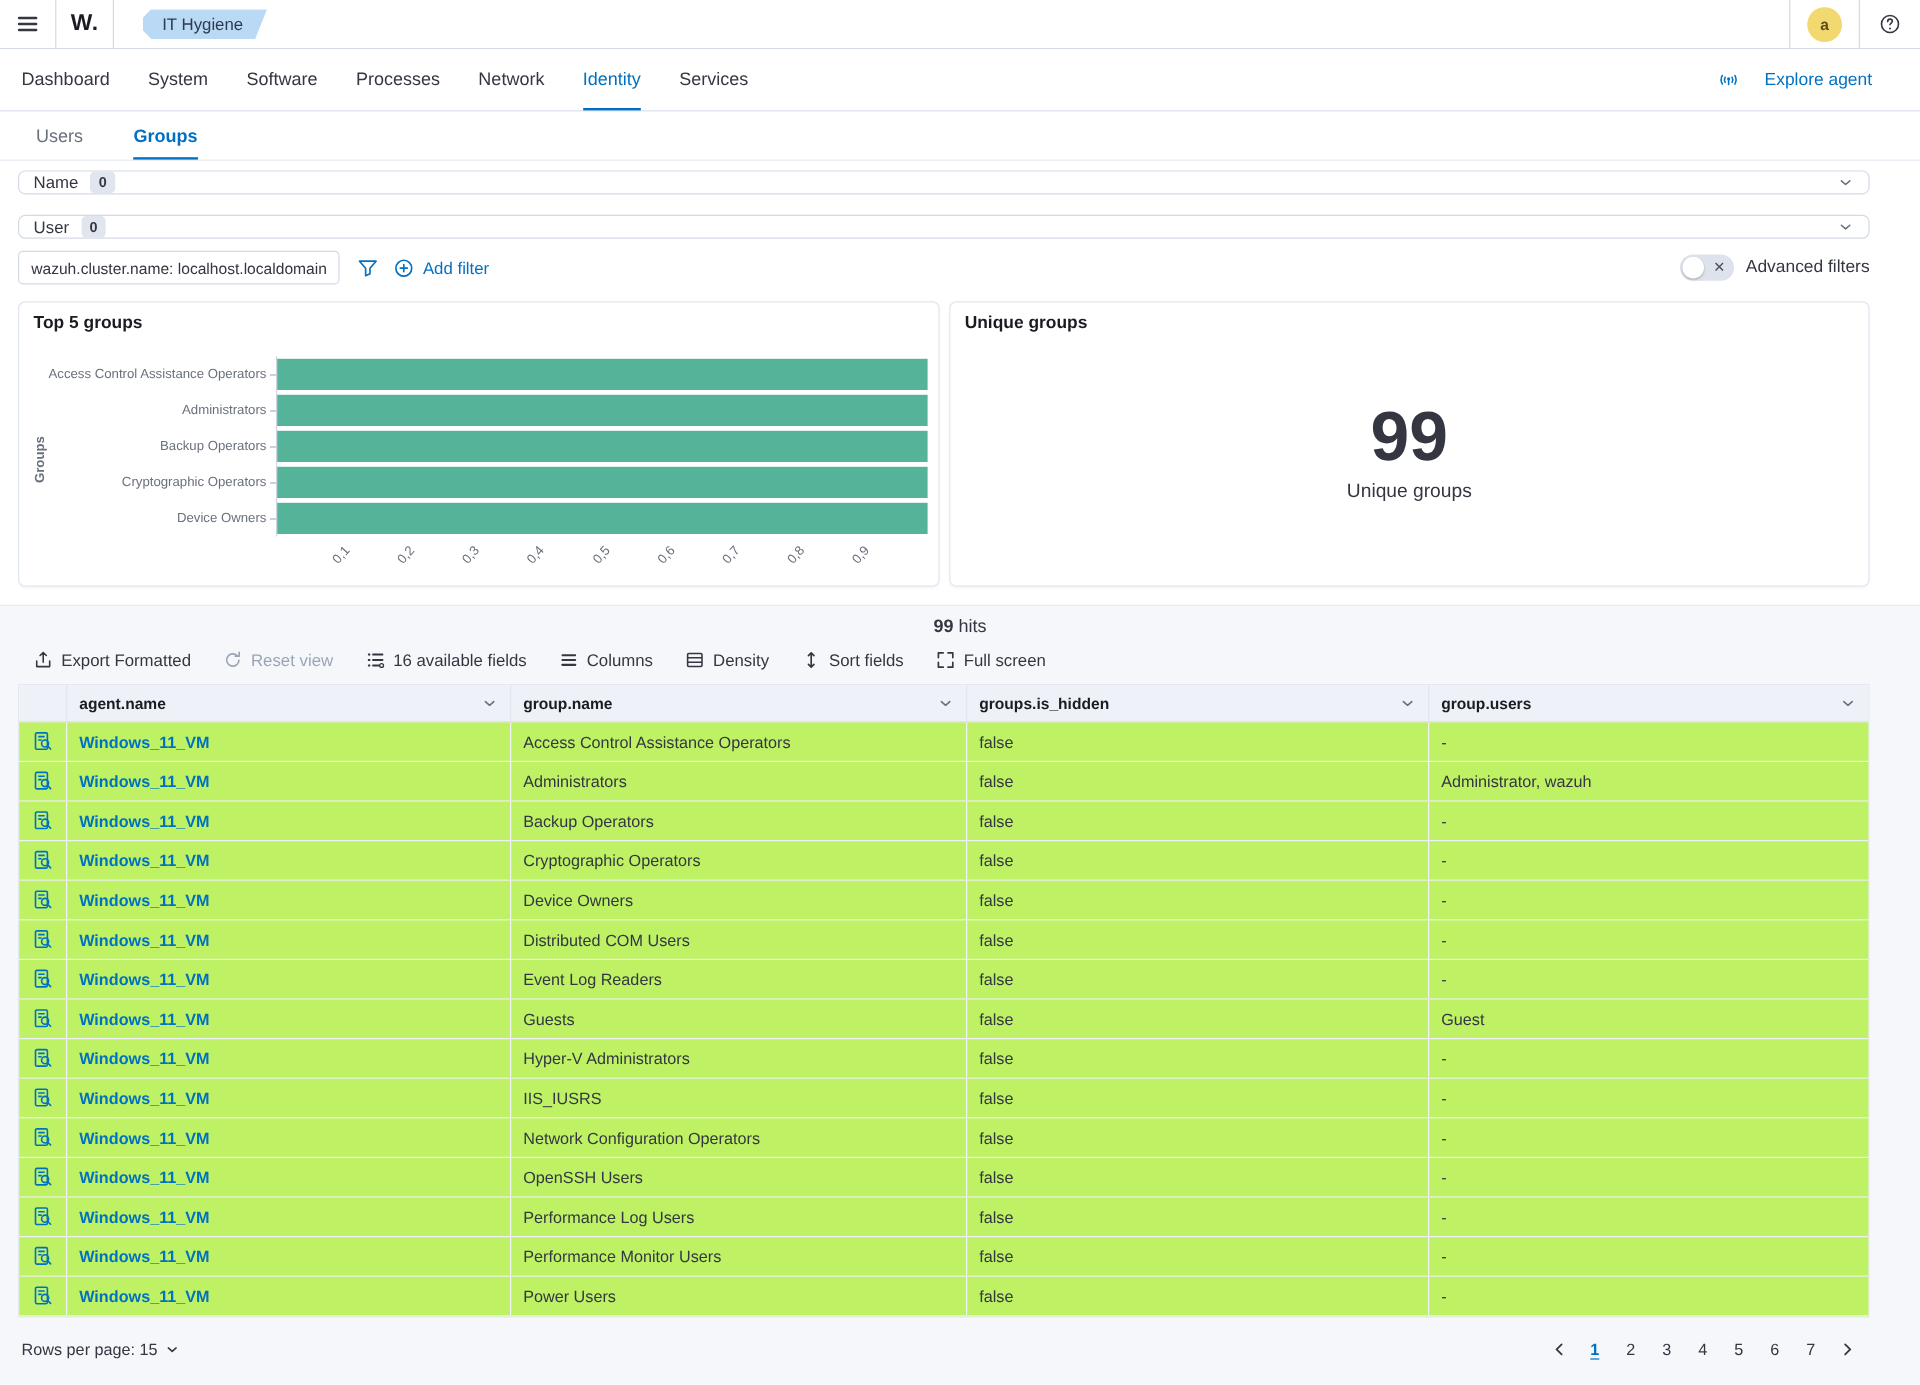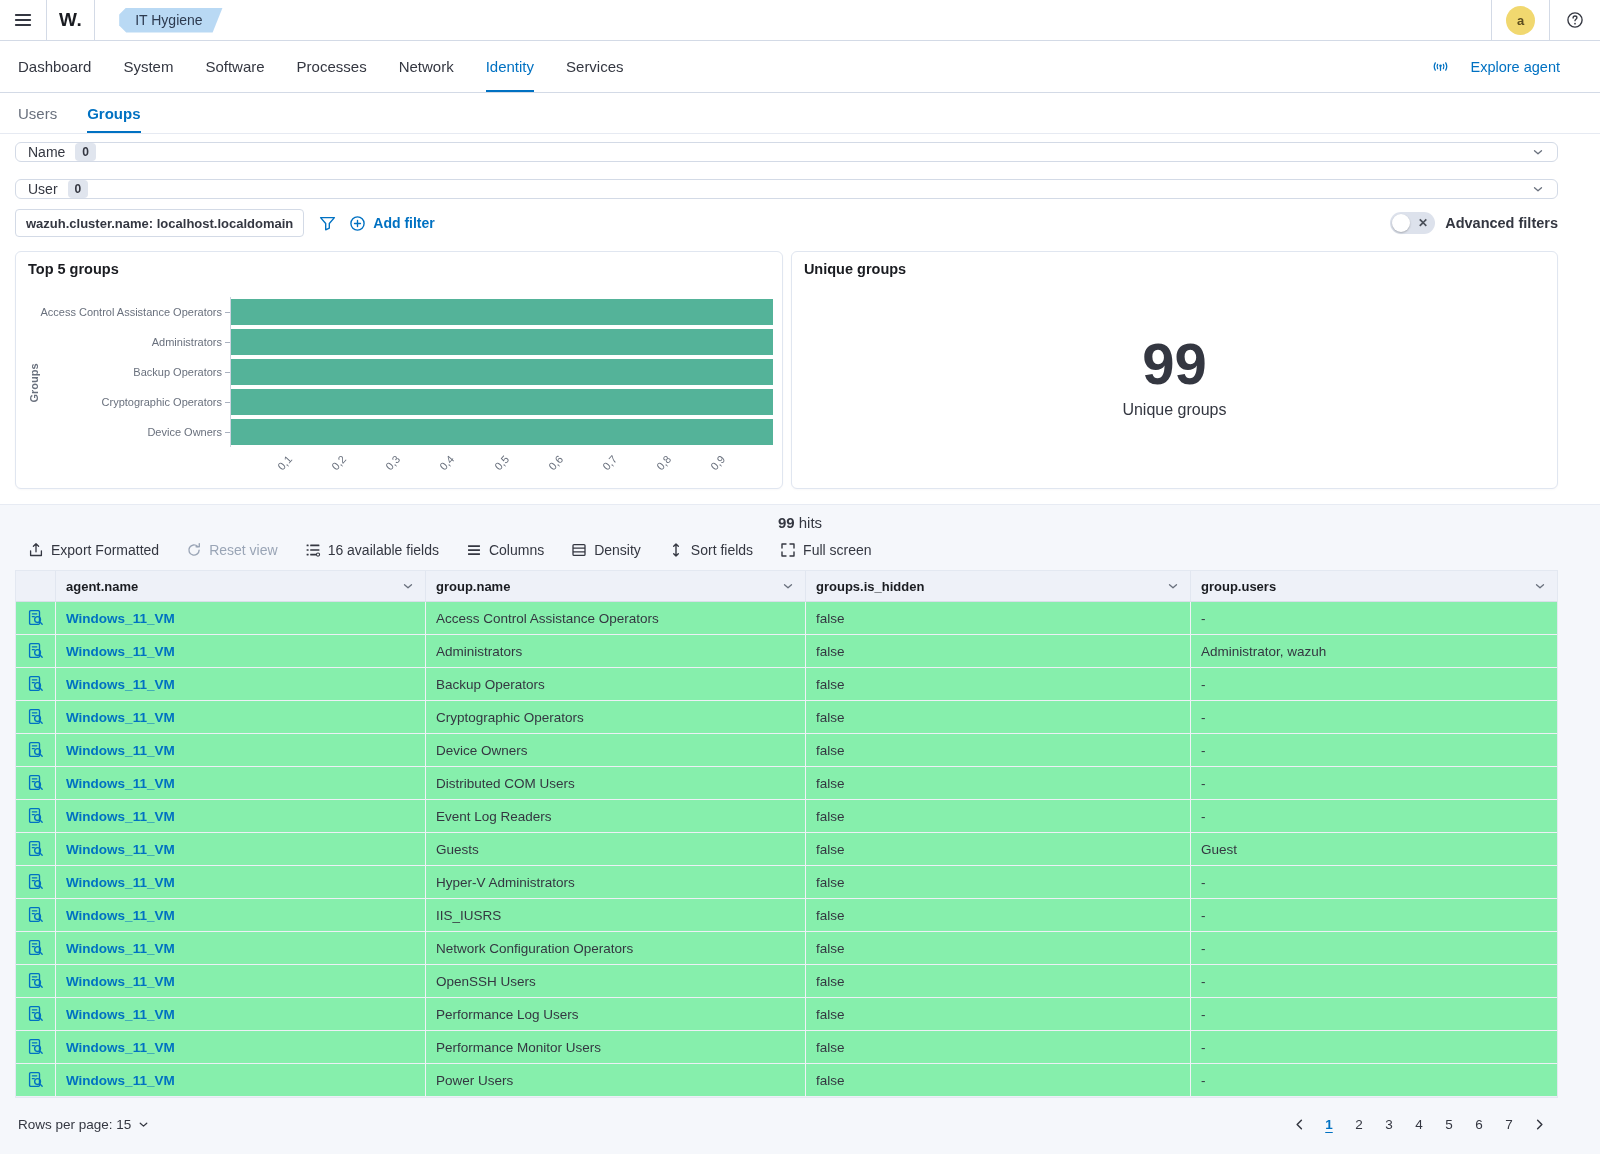--- a/index.html
+++ b/index.html
@@ -30,32 +30,32 @@
 
   
   .navrow { height:52px; border-bottom:1px solid #d3dae6; display:flex; align-items:stretch; padding:0 40px 0 18px; background:#fff; }
   .nav-tabs { display:flex; gap:32px; }
   .nav-tab { display:flex; align-items:center; font-size:15px; color:#343741; cursor:pointer; border-bottom:2px solid transparent; padding-top:2px; }
   .nav-tab.active { color:#0071c2; border-bottom-color:#0071c2; }
   .explore { margin-left:auto; display:flex; align-items:center; gap:22px; color:#0071c2; font-size:14.5px; cursor:pointer; }
 
   
   .subnav { height:41px; border-bottom:1px solid #e6eaf2; display:flex; align-items:stretch; gap:30px; padding:0 18px; background:#fff; }
-  .sub-tab { display:flex; align-items:center; font-size:15px; color:#69707d; cursor:pointer; border-bottom:2px solid transparent; padding-top:2px; }
+  .sub-tab { display:flex; align-items:center; font-size:15px; color:#69707d; cursor:pointer; border-bottom:2px solid transparent; padding-top:2px;margin-left:12px; }
   .sub-tab.active { color:#0071c2; font-weight:700; border-bottom-color:#0071c2; }
 
   
   .selects-row { display:flex; gap:17px; padding:8px 42px 0 15px;flex-direction:column; }
   .select-control { flex:1; height:32px; border:1px solid #d3dae6; border-radius:6px; background:#fff;
     display:flex; align-items:center; padding:0 12px; cursor:pointer; }
   .select-label { font-size:14px; color:#343741; }
   .count-badge { background:#e0e5ee; color:#343741; border-radius:4px; font-size:12px; font-weight:700; padding:2px 7px; margin-left:10px; }
   .select-control .chev { margin-left:auto; color:#69707d; }
 
-  .filter-row { display:flex; align-items:center; padding:10px 42px 8px 15px;font-weight:bold; }
+  .filter-row { display:flex; align-items:center; padding:10px 42px 8px 15px; }
   .filter-pill { border:1px solid #d3dae6; border-radius:4px; background:#fff; height:28px;
     display:flex; align-items:center; padding:0 10px; font-size:13px; color:#343741; cursor:pointer; }
   .funnel-btn { margin:0 13px 0 15px; cursor:pointer; }
   .add-filter { display:flex; align-items:center; gap:7px; color:#0071c2; font-size:14px; cursor:pointer; }
   .adv-group { margin-left:auto; display:flex; align-items:center; gap:10px; }
   .toggle { width:45px; height:22px; border-radius:11px; background:#dde2ec; position:relative; cursor:pointer; }
   .toggle .knob { position:absolute; left:2px; top:2px; width:18px; height:18px; border-radius:50%; background:#fff; box-shadow:0 1px 2px rgba(0,0,0,.25); }
   .toggle .off-x { position:absolute; right:7px; top:50%; transform:translateY(-50%); color:#4a4f59; font-size:12px; line-height:1; }
   .adv-label { font-size:14.5px; color:#343741; }
 
@@ -90,21 +90,21 @@
   .toolbar { display:flex; align-items:center; gap:27px; padding:9px 0 10px 28px; }
   .toolbar-item { display:flex; align-items:center; gap:7px; font-size:14px; color:#343741; cursor:pointer; }
   .toolbar-item.disabled { color:#9aa5b6; cursor:default; }
 
   
   .grid { margin:2px 42px 0 15px; background:#fff; border:1px solid #e3e8f1; }
   .grid-header { display:flex; background:#eef1f8; border-bottom:1px solid #d9dfea; height:31px; }
   .gh-cell { display:flex; align-items:center; padding:0 10px; font-size:13px; font-weight:700; color:#1a1c21;
     border-right:1px solid #e1e6f0; cursor:pointer;gap:44px; }
   .gh-cell .chev { margin-left:auto; color:#69707d; }
-  .grid-row { display:flex; height:33px; background:#86efac; border-bottom:1px solid #edf0f6; }
+  .grid-row { display:flex; height:33px; background:#bef264; border-bottom:1px solid #edf0f6; }
   .gr-cell { display:flex; align-items:center; padding:0 10px; font-size:13.5px; color:#343741;
     border-right:1px solid #f0f2f7; overflow:hidden; white-space:nowrap; }
   .c-icon { width:40px; justify-content:center; padding:0; }
   .c-agent { width:370px; }
   .c-group { width:380px; }
   .c-hidden { width:385px; }
   .c-users { flex:1; border-right:none; }
   .agent-link { color:#0071c2; font-weight:700; cursor:pointer; }
   .inspect-btn { cursor:pointer; display:flex; }
 

